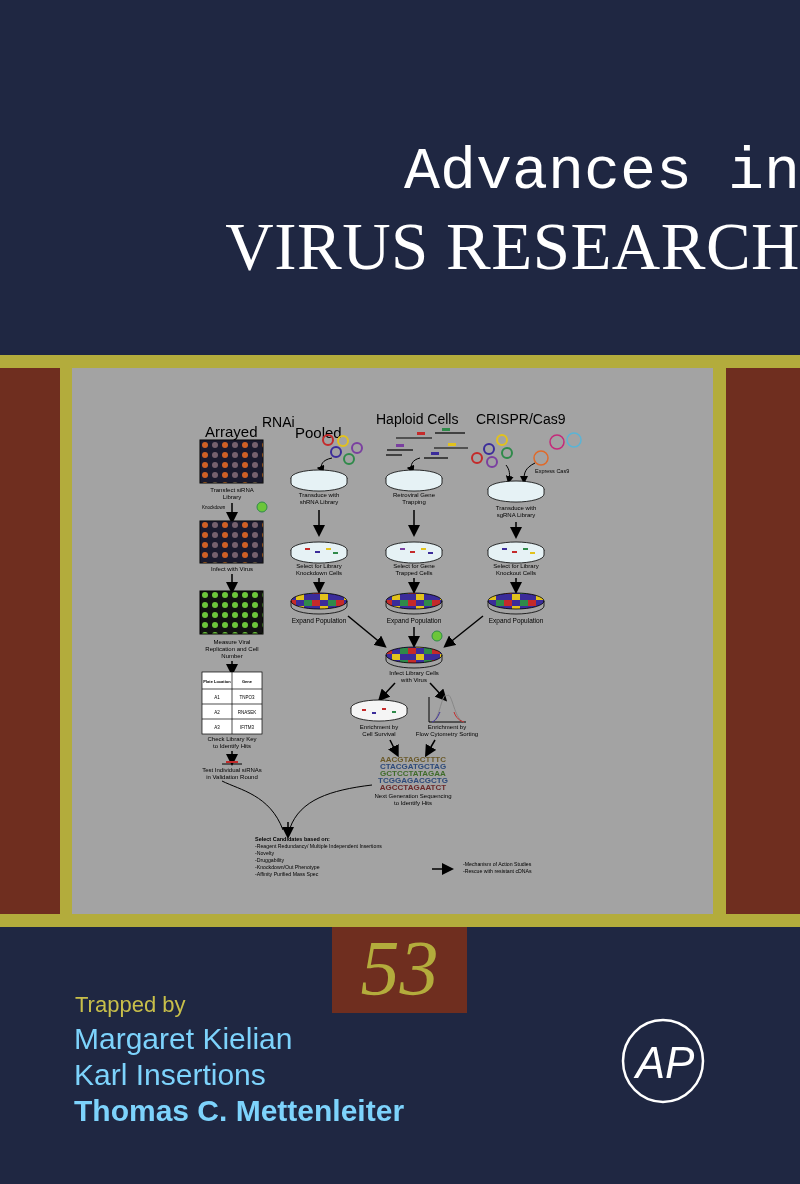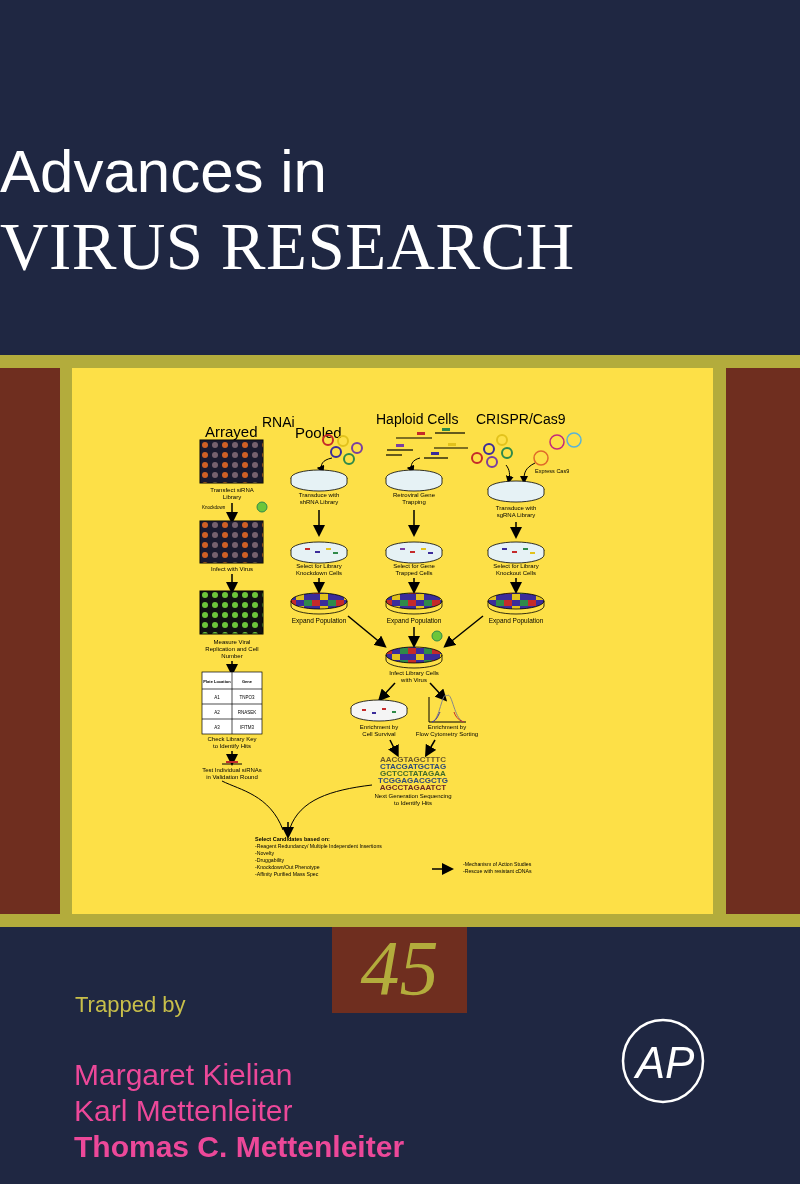--- a/index.html
+++ b/index.html
@@ -1,29 +1,29 @@
 <!DOCTYPE html>
 <html><head>
 <meta charset="utf-8">
 <style>
   html, body { margin:0; padding:0; }
   body { width:800px; height:1184px; position:relative; overflow:hidden; background:#1f2742; font-family:"Liberation Sans", sans-serif; }
   .abs { position:absolute; }
   #top { left:0; top:0; width:800px; height:355px; background:#1f2742; }
-  .title1 { left:0; width:800px; top:137px; text-align:left; color:#fff; font-family:Liberation Sans, sans-serif; font-size:60px; line-height:70px; }
-  .title2 { left:0; width:800px; top:208px; text-align:left; color:#fff; font-family:"Liberation Serif", serif; font-size:67px; line-height:76px; letter-spacing:0.5px; }
+  .title1 { left:0; width:800px; top:137px; text-align:right; color:#fff; font-family:Liberation Mono, monospace; font-size:60px; line-height:70px; }
+  .title2 { left:0; width:800px; top:208px; text-align:right; color:#fff; font-family:"Liberation Serif", serif; font-size:67px; line-height:76px; letter-spacing:0.5px; }
   #band { left:0; top:355px; width:800px; height:572px; background:#b3ac3c; }
   .redL { left:0; top:368px; width:60px; height:546px; background:#6f2e1f; }
   .redR { left:726px; top:368px; width:74px; height:546px; background:#6f2e1f; }
-  #panel { left:72px; top:368px; width:641px; height:546px; background:#fde047; overflow:hidden; }
+  #panel { left:72px; top:368px; width:641px; height:546px; background:#a3a3a3; overflow:hidden; }
   #bottom { left:0; top:927px; width:800px; height:257px; background:#1f2742; }
   .volbox { left:332px; top:927px; width:135px; height:86px; background:#6f2e1f; }
   .volnum { left:332px; top:923px; width:135px; text-align:center; color:#b3ac3c; font-family:"Liberation Serif", serif; font-style:italic; font-size:78px; line-height:90px; }
   .edby { left:75px; top:992px; color:#c8bf4a; font-size:22px; line-height:26px; }
-  .ed { left:74px; color:#ec4899; font-size:30px; line-height:34px;margin-top:36px; }
+  .ed { left:74px; color:#7dd3fc; font-size:30px; line-height:34px; }
   .ap { left:621px; top:1016px; width:84px; height:88px; }
   svg text { font-family:"Liberation Sans", sans-serif; }
 </style>
 </head>
 <body>
 
 <div id="top" class="abs"></div>
 <div class="abs title1">Advances in</div>
 <div class="abs title2">VIRUS RESEARCH</div>
 
@@ -239,25 +239,25 @@
   <text x="255" y="869" font-size="5.2">-Knockdown/Out Phenotype</text>
   <text x="255" y="876" font-size="5.2">-Affinity Purified Mass Spec</text>
   <line x1="432" y1="869" x2="448" y2="869" stroke="#000" stroke-width="1.5" marker-end="url(#ah)"></line>
   <text x="463" y="866" font-size="5.2">-Mechanism of Action Studies</text>
   <text x="463" y="873" font-size="5.2">-Rescue with resistant cDNAs</text>
 </svg>
 </div>
 
 <div id="bottom" class="abs"></div>
 <div class="abs volbox"></div>
-<div class="abs volnum">45</div>
+<div class="abs volnum">53</div>
 
 <div class="abs edby">Trapped by</div>
 <div class="abs ed" style="top:1022px;">Margaret Kielian</div>
-<div class="abs ed" style="top:1058px;">Karl Mettenleiter</div>
+<div class="abs ed" style="top:1058px;">Karl Insertions</div>
 <div class="abs ed" style="top:1094px;font-weight:bold;">Thomas C. Mettenleiter</div>
 
 <div class="abs ap">
   <svg width="84" height="88" viewBox="0 0 84 88">
     <ellipse cx="42" cy="45" rx="40" ry="41" fill="none" stroke="#fff" stroke-width="2.5"></ellipse>
     <text x="44" y="62" text-anchor="middle" fill="#fff" font-family="Liberation Serif, serif" font-size="44" font-style="italic">AP</text>
   </svg>
 </div>
 
 </body></html>

